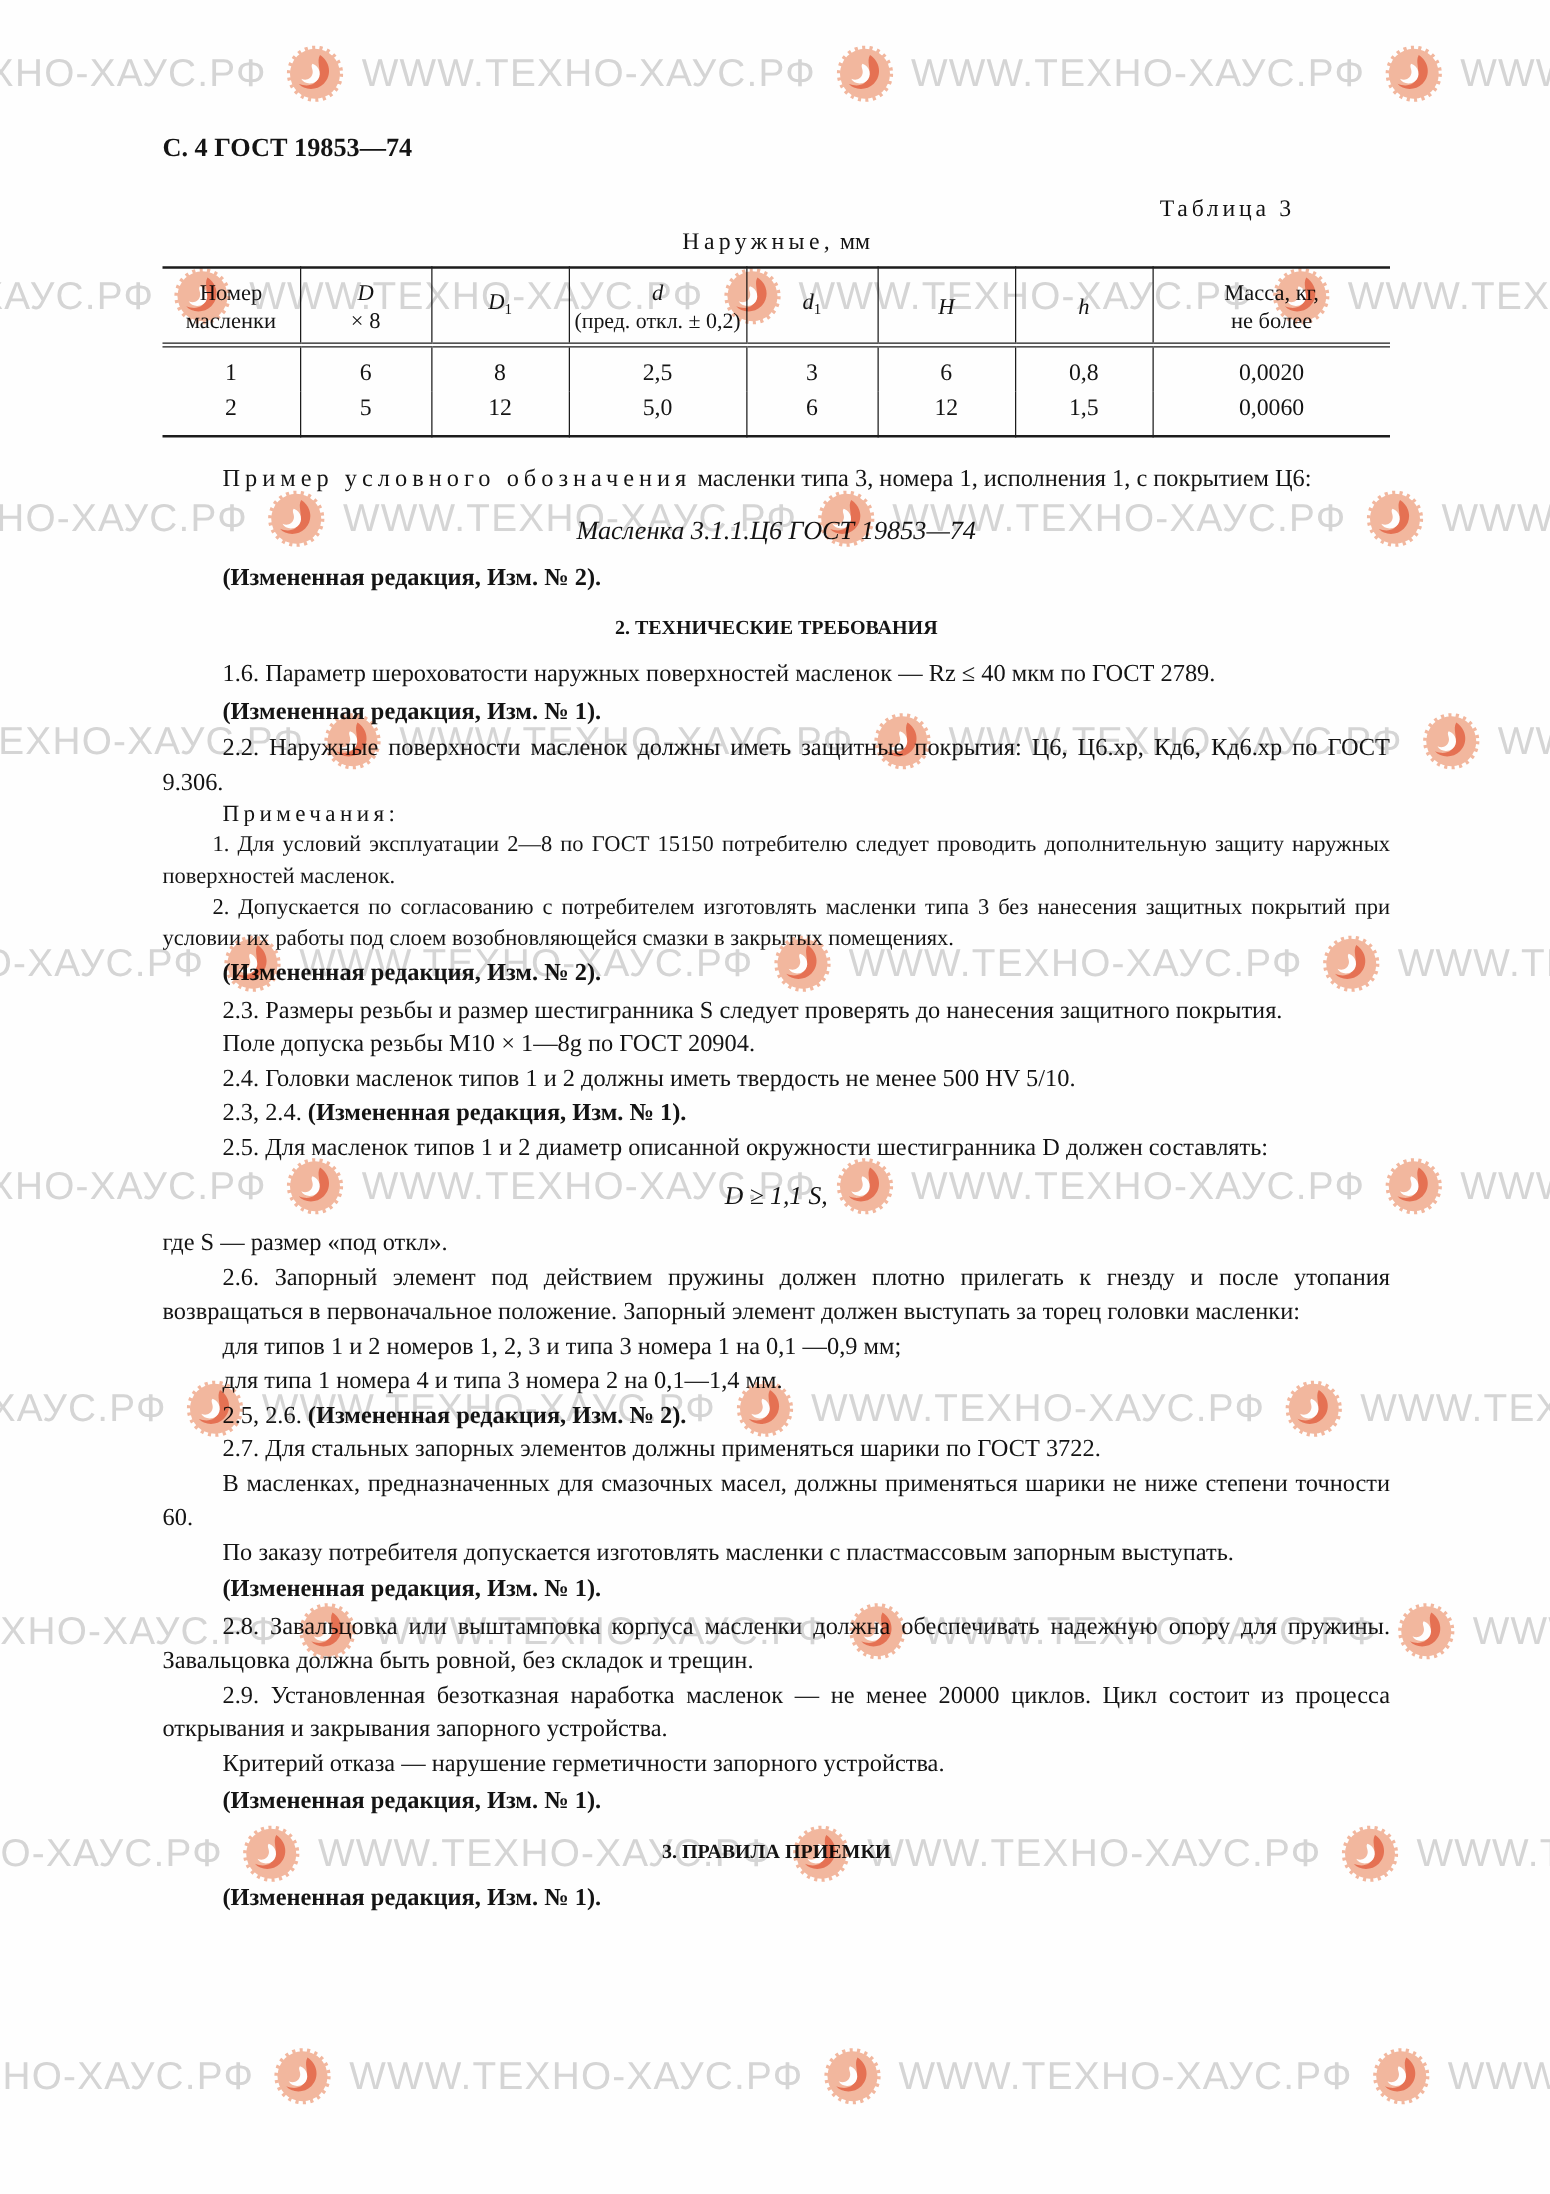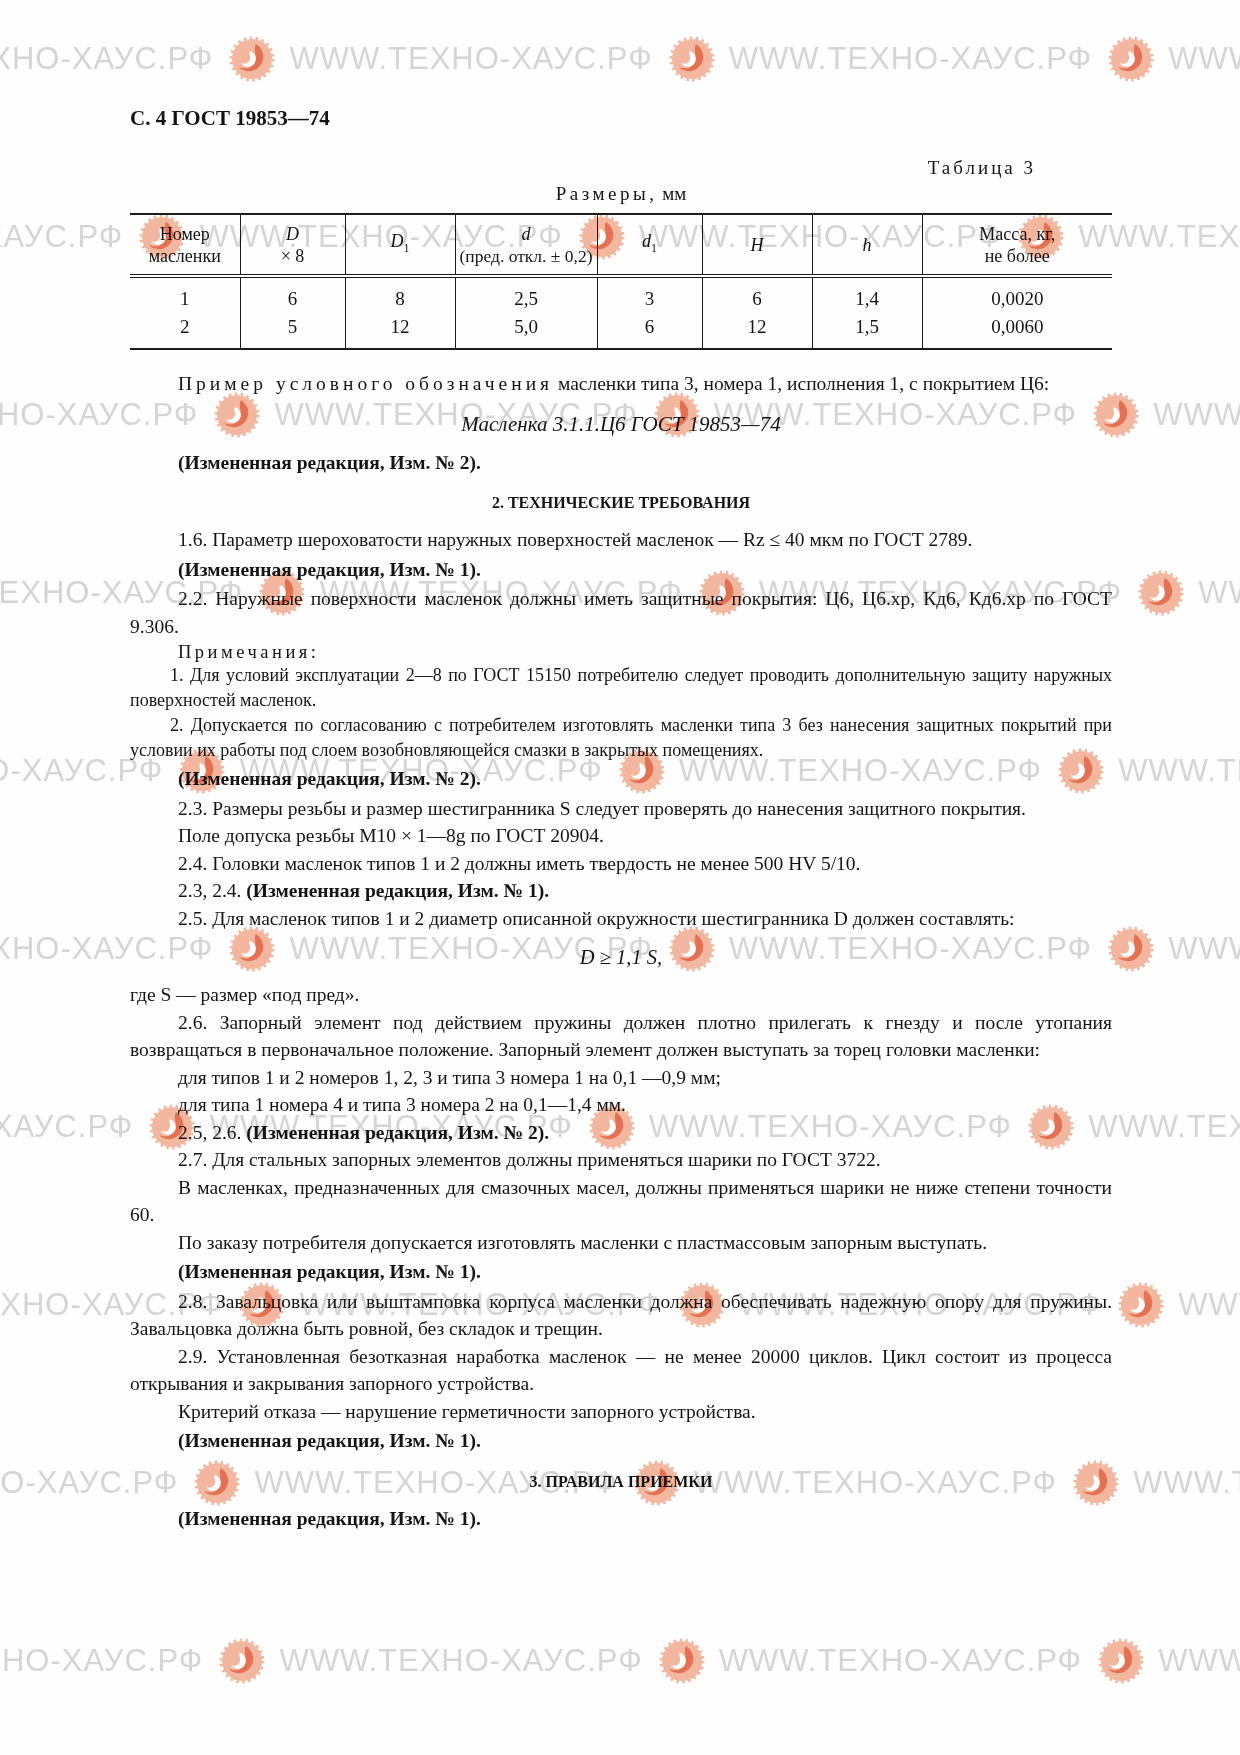--- a/index.html
+++ b/index.html
@@ -361,21 +361,21 @@
         <span class="wm-text" style="color: rgb(214, 214, 214);">WWW.ТЕХНО-ХАУС.РФ</span>
       </div>
     </div>
 
   <div class="content">
 
     <div class="page-header">С. 4 ГОСТ 19853—74</div>
 
     <div class="tbl-caption-right">Таблица 3</div>
 
-    <div class="tbl-caption-center"><span class="spaced">Размеры,</span><span> мм</span></div>
+    <div class="tbl-caption-center"><span class="spaced">Наружные,</span><span> мм</span></div>
 
     <table class="dims">
       <colgroup>
         <col style="width:110px">
           <col style="width:105px">
           <col style="width:110px">
           <col style="width:142px">
         <col style="width:105px">
           <col style="width:110px">
           <col style="width:110px">
@@ -394,21 +394,21 @@
         </tr>
       </thead>
       <tbody>
         <tr>
           <td>1</td>
           <td>6</td>
           <td>8</td>
           <td>2,5</td>
           <td>3</td>
           <td>6</td>
-          <td>1,4</td>
+          <td>0,8</td>
           <td>0,0020</td>
         </tr>
         <tr>
           <td>2</td>
           <td>5</td>
           <td>12</td>
           <td>5,0</td>
           <td>6</td>
           <td>12</td>
           <td>1,5</td>
@@ -438,21 +438,21 @@
       </div>
 
       <p class="bold-line">(Измененная редакция, Изм. № 2).</p>
       <p class="p">2.3. Размеры резьбы и размер шестигранника S следует проверять до нанесения защитного покрытия.</p>
       <p class="p list-line">Поле допуска резьбы М10 × 1—8g по ГОСТ 20904.</p>
       <p class="p list-line">2.4. Головки масленок типов 1 и 2 должны иметь твердость не менее 500 HV 5/10.</p>
       <p class="p list-line"><span>2.3, 2.4. </span><b>(Измененная редакция, Изм. № 1).</b></p>
 
       <p class="p">2.5. Для масленок типов 1 и 2 диаметр описанной окружности шестигранника D должен составлять:</p>
       <p class="formula">D ≥ 1,1 S,</p>
-      <p class="p noind">где S — размер «под пред».</p>
+      <p class="p noind">где S — размер «под откл».</p>
 
       <p class="p">2.6. Запорный элемент под действием пружины должен плотно прилегать к гнезду и после утопания возвращаться в первоначальное положение. Запорный элемент должен выступать за торец головки масленки:</p>
       <p class="p list-line">для типов 1 и 2 номеров 1, 2, 3 и типа 3 номера 1 на 0,1 —0,9 мм;</p>
       <p class="p list-line">для типа 1 номера 4 и типа 3 номера 2 на 0,1—1,4 мм.</p>
       <p class="p list-line"><span>2.5, 2.6. </span><b>(Измененная редакция, Изм. № 2).</b></p>
 
       <p class="p list-line">2.7. Для стальных запорных элементов должны применяться шарики по ГОСТ 3722.</p>
       <p class="p">В масленках, предназначенных для смазочных масел, должны применяться шарики не ниже степени точности 60.</p>
       <p class="p">По заказу потребителя допускается изготовлять масленки с пластмассовым запорным выступать.</p>
       <p class="bold-line">(Измененная редакция, Изм. № 1).</p>

